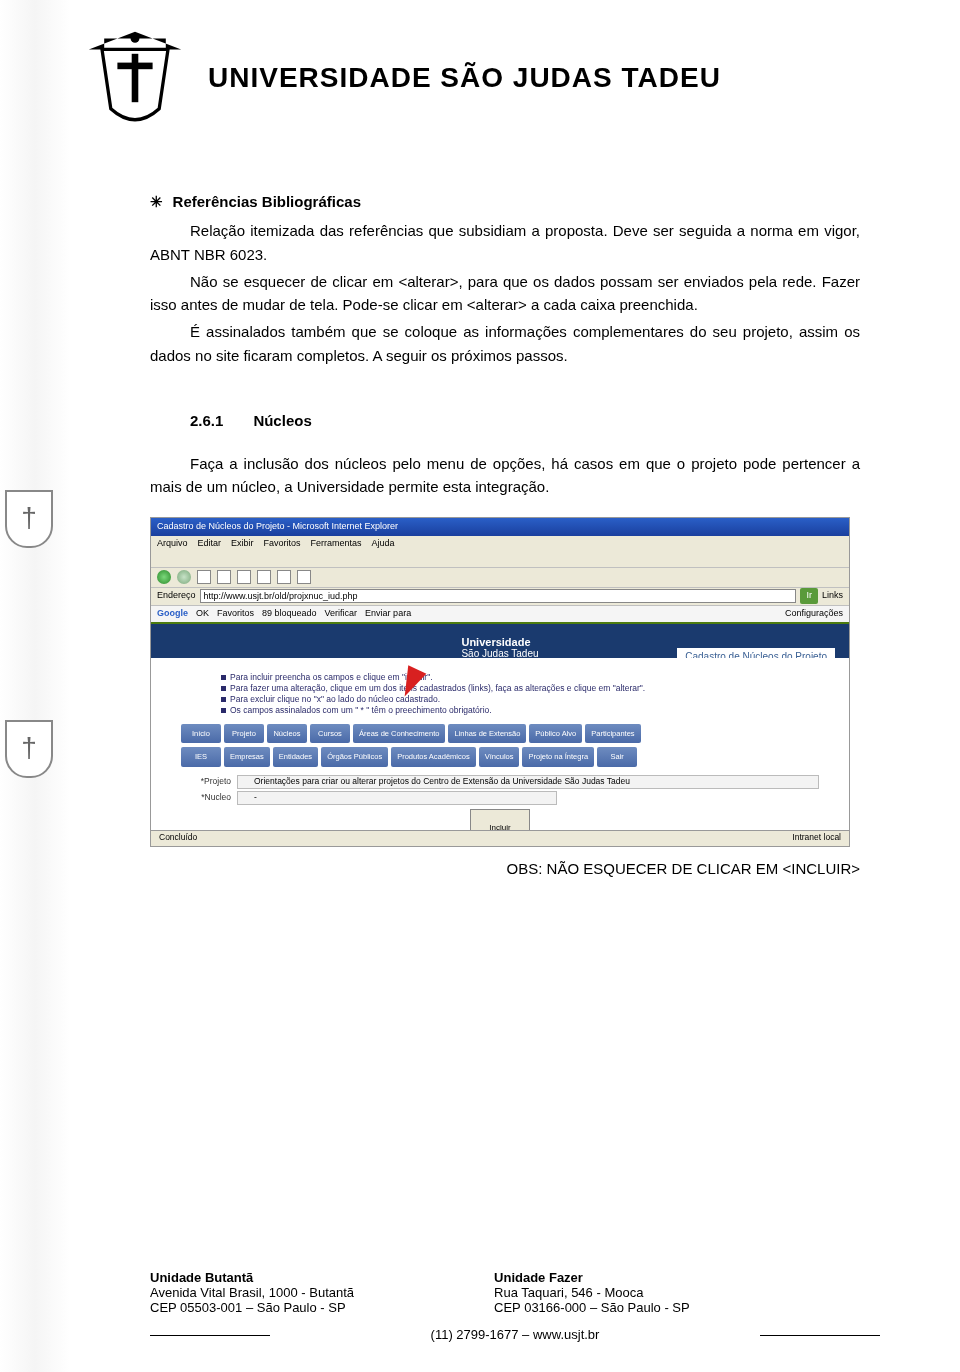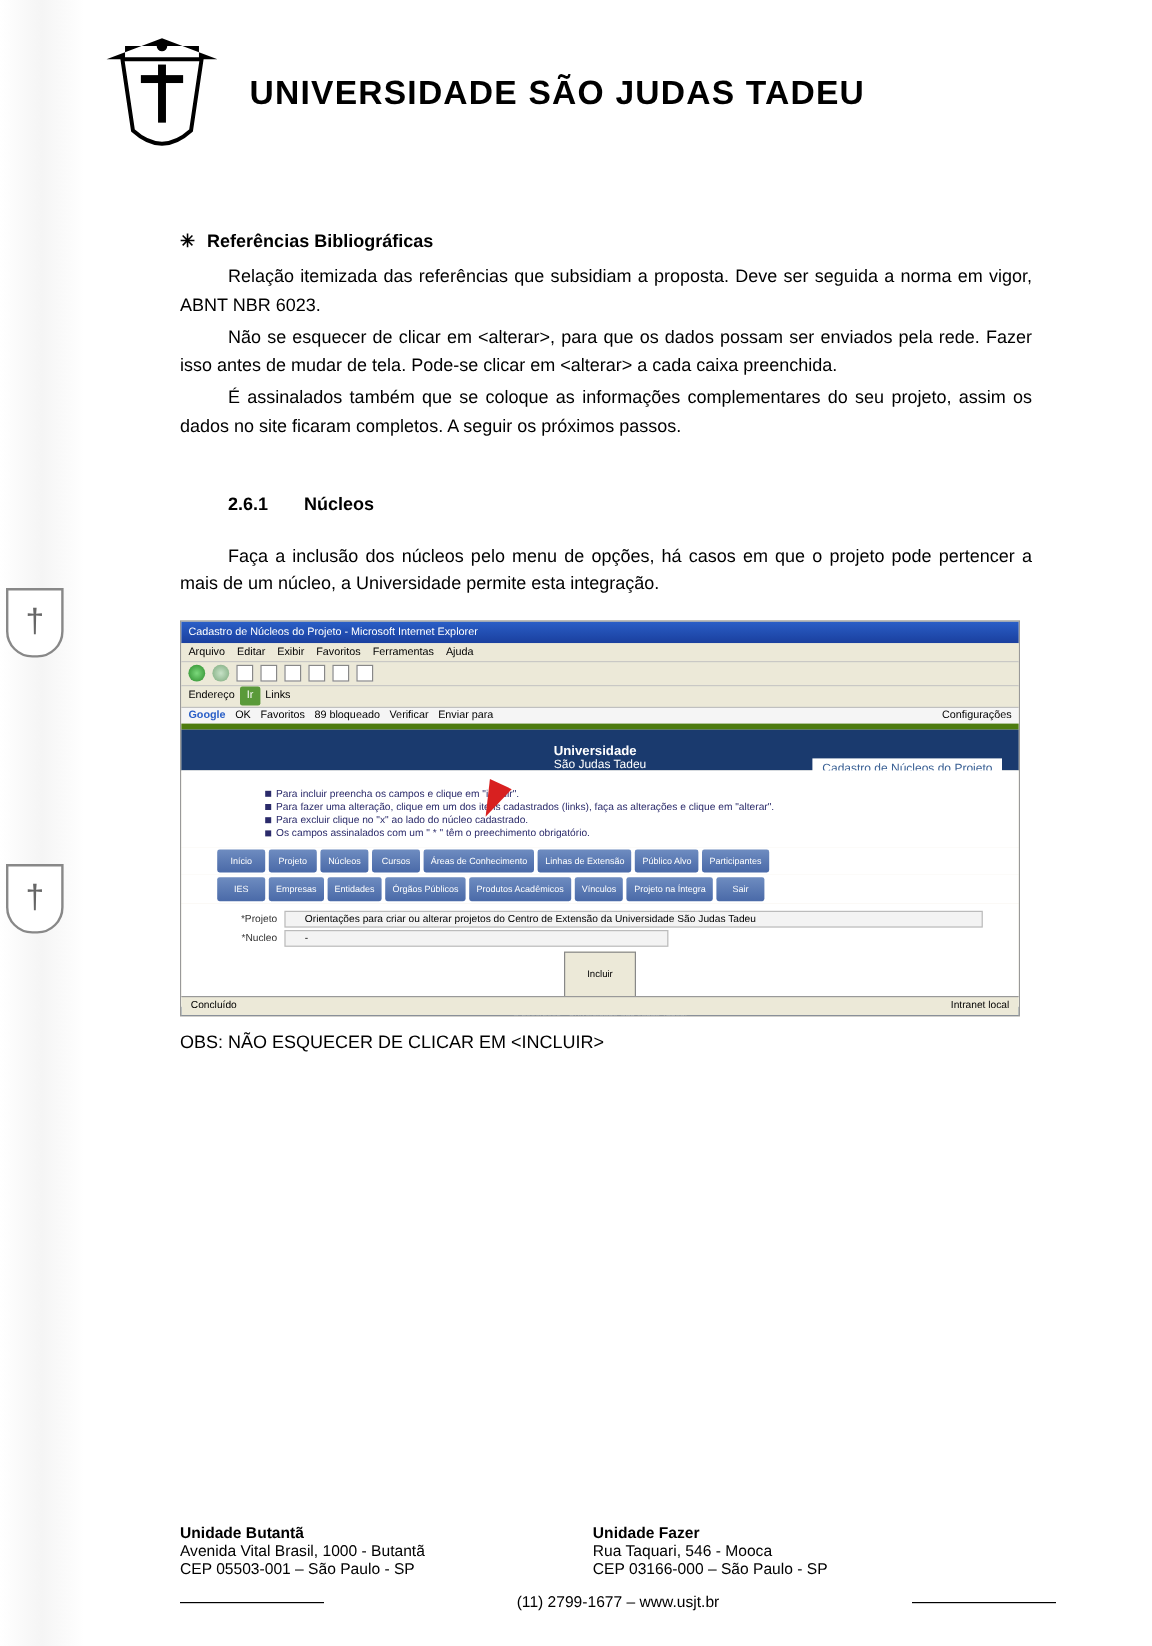--- a/index.html
+++ b/index.html
@@ -103,21 +103,21 @@
   }
   .sw-title {
     background: linear-gradient(#2a5fc7,#1a3f9e);
     color: #fff;
     height: 18px;
     padding: 2px 6px;
     display: flex; align-items: center;
   }
   .sw-menu {
     background: #ece9d8;
-    height: 16px;
+    height: 32px;
     padding: 1px 6px;
     display: flex; gap: 10px;
     border-bottom: 1px solid #c0c0c0;
   }
   .sw-tool {
     background: #ece9d8;
     height: 20px;
     padding: 2px 6px;
     display: flex; gap: 6px; align-items: center;
     border-bottom: 1px solid #c0c0c0;
@@ -137,21 +137,21 @@
     padding: 2px 6px;
     display:flex; align-items:center; gap:4px;
     border-bottom: 1px solid #c0c0c0;
   }
   .sw-addr input {
     flex: 1; height: 14px; font-size: 9px; border:1px solid #888; padding:0 3px;
   }
   .sw-google {
     background: #f5f5f5; height: 18px; padding:2px 6px;
     display:flex; align-items:center; gap:8px;
-    border-bottom: 5px solid #4d7c0f;
+    border-bottom: 2px solid #4d7c0f;
   }
   .sw-bluebar {
     background: #1a3a6e;
     color: #fff;
     height: 34px;
     padding: 4px 10px;
     display:flex; align-items:center; gap:8px;
     position:relative;
     flex-direction:column;
   }
@@ -212,21 +212,21 @@
     padding:3px; line-height:1.2;
   }
   .sw-status {
     position:absolute; left:0; right:0; bottom:0;
     height:16px; background:#ece9d8; border-top:1px solid #999;
     display:flex; justify-content:space-between; align-items:center;
     padding:0 8px; font-size:8.5px;
   }
   .obs {
     margin-top: 10px;
-    text-align: left;
+    text-align: right;
     font-size: 15px;
   }
   
   .page-footer {
     position: absolute;
     left: 150px; right: 80px;
     bottom: 30px;
     font-size: 13px;
     color: #000;
   }
@@ -308,20 +308,21 @@
       <span class="iconcircle" style="background:radial-gradient(#c7e2c7,#7aa87a)"></span>
       <span class="iconbox"></span>
       <span class="iconbox"></span>
       <span class="iconbox"></span>
       <span class="iconbox"></span>
       <span class="iconbox"></span>
       <span class="iconbox"></span>
     </div>
     <div class="sw-addr">
       <span>Endereço</span>
+      <input value="http://www.usjt.br/old/projxnuc_iud.php" style="">
       <span style="background:#5a9a3a;color:#fff;padding:1px 6px;border-radius:2px">Ir</span>
       <span>Links</span>
     </div>
     <div class="sw-google">
       <b style="color:#2a5fc7">Google</b>
       <span>OK</span>
       <span>Favoritos</span>
       <span>89 bloqueado</span>
       <span>Verificar</span>
       <span>Enviar para</span>

